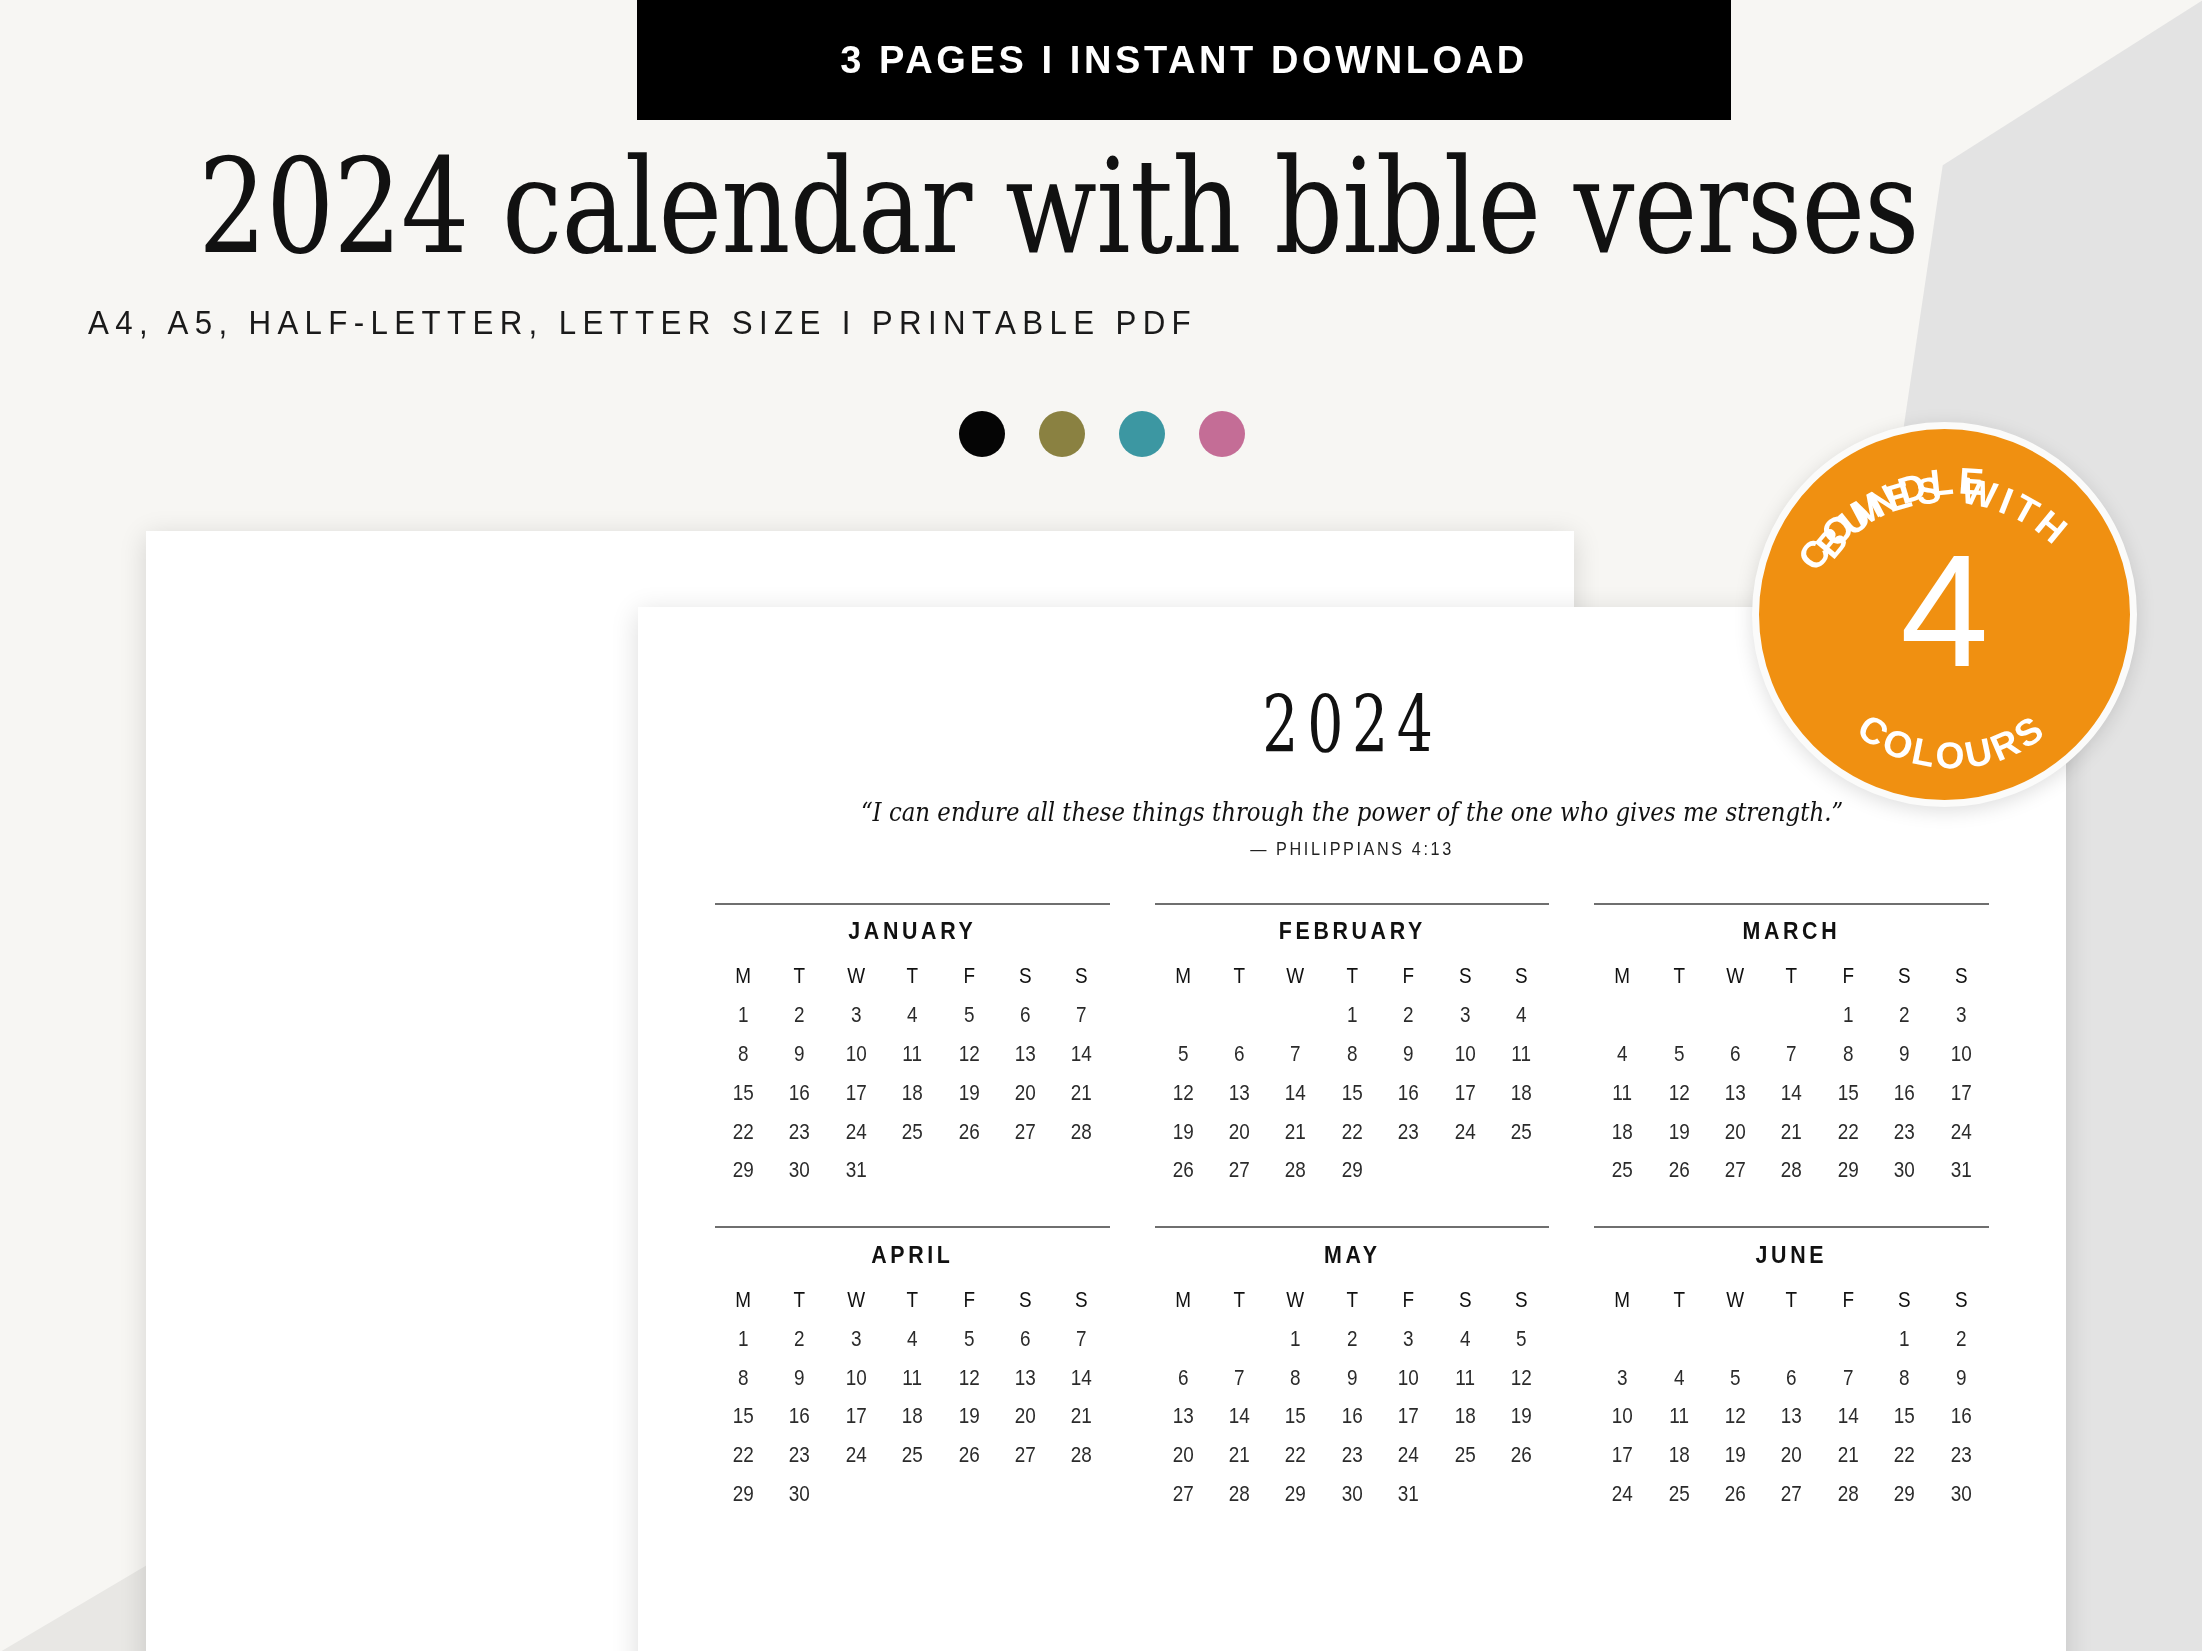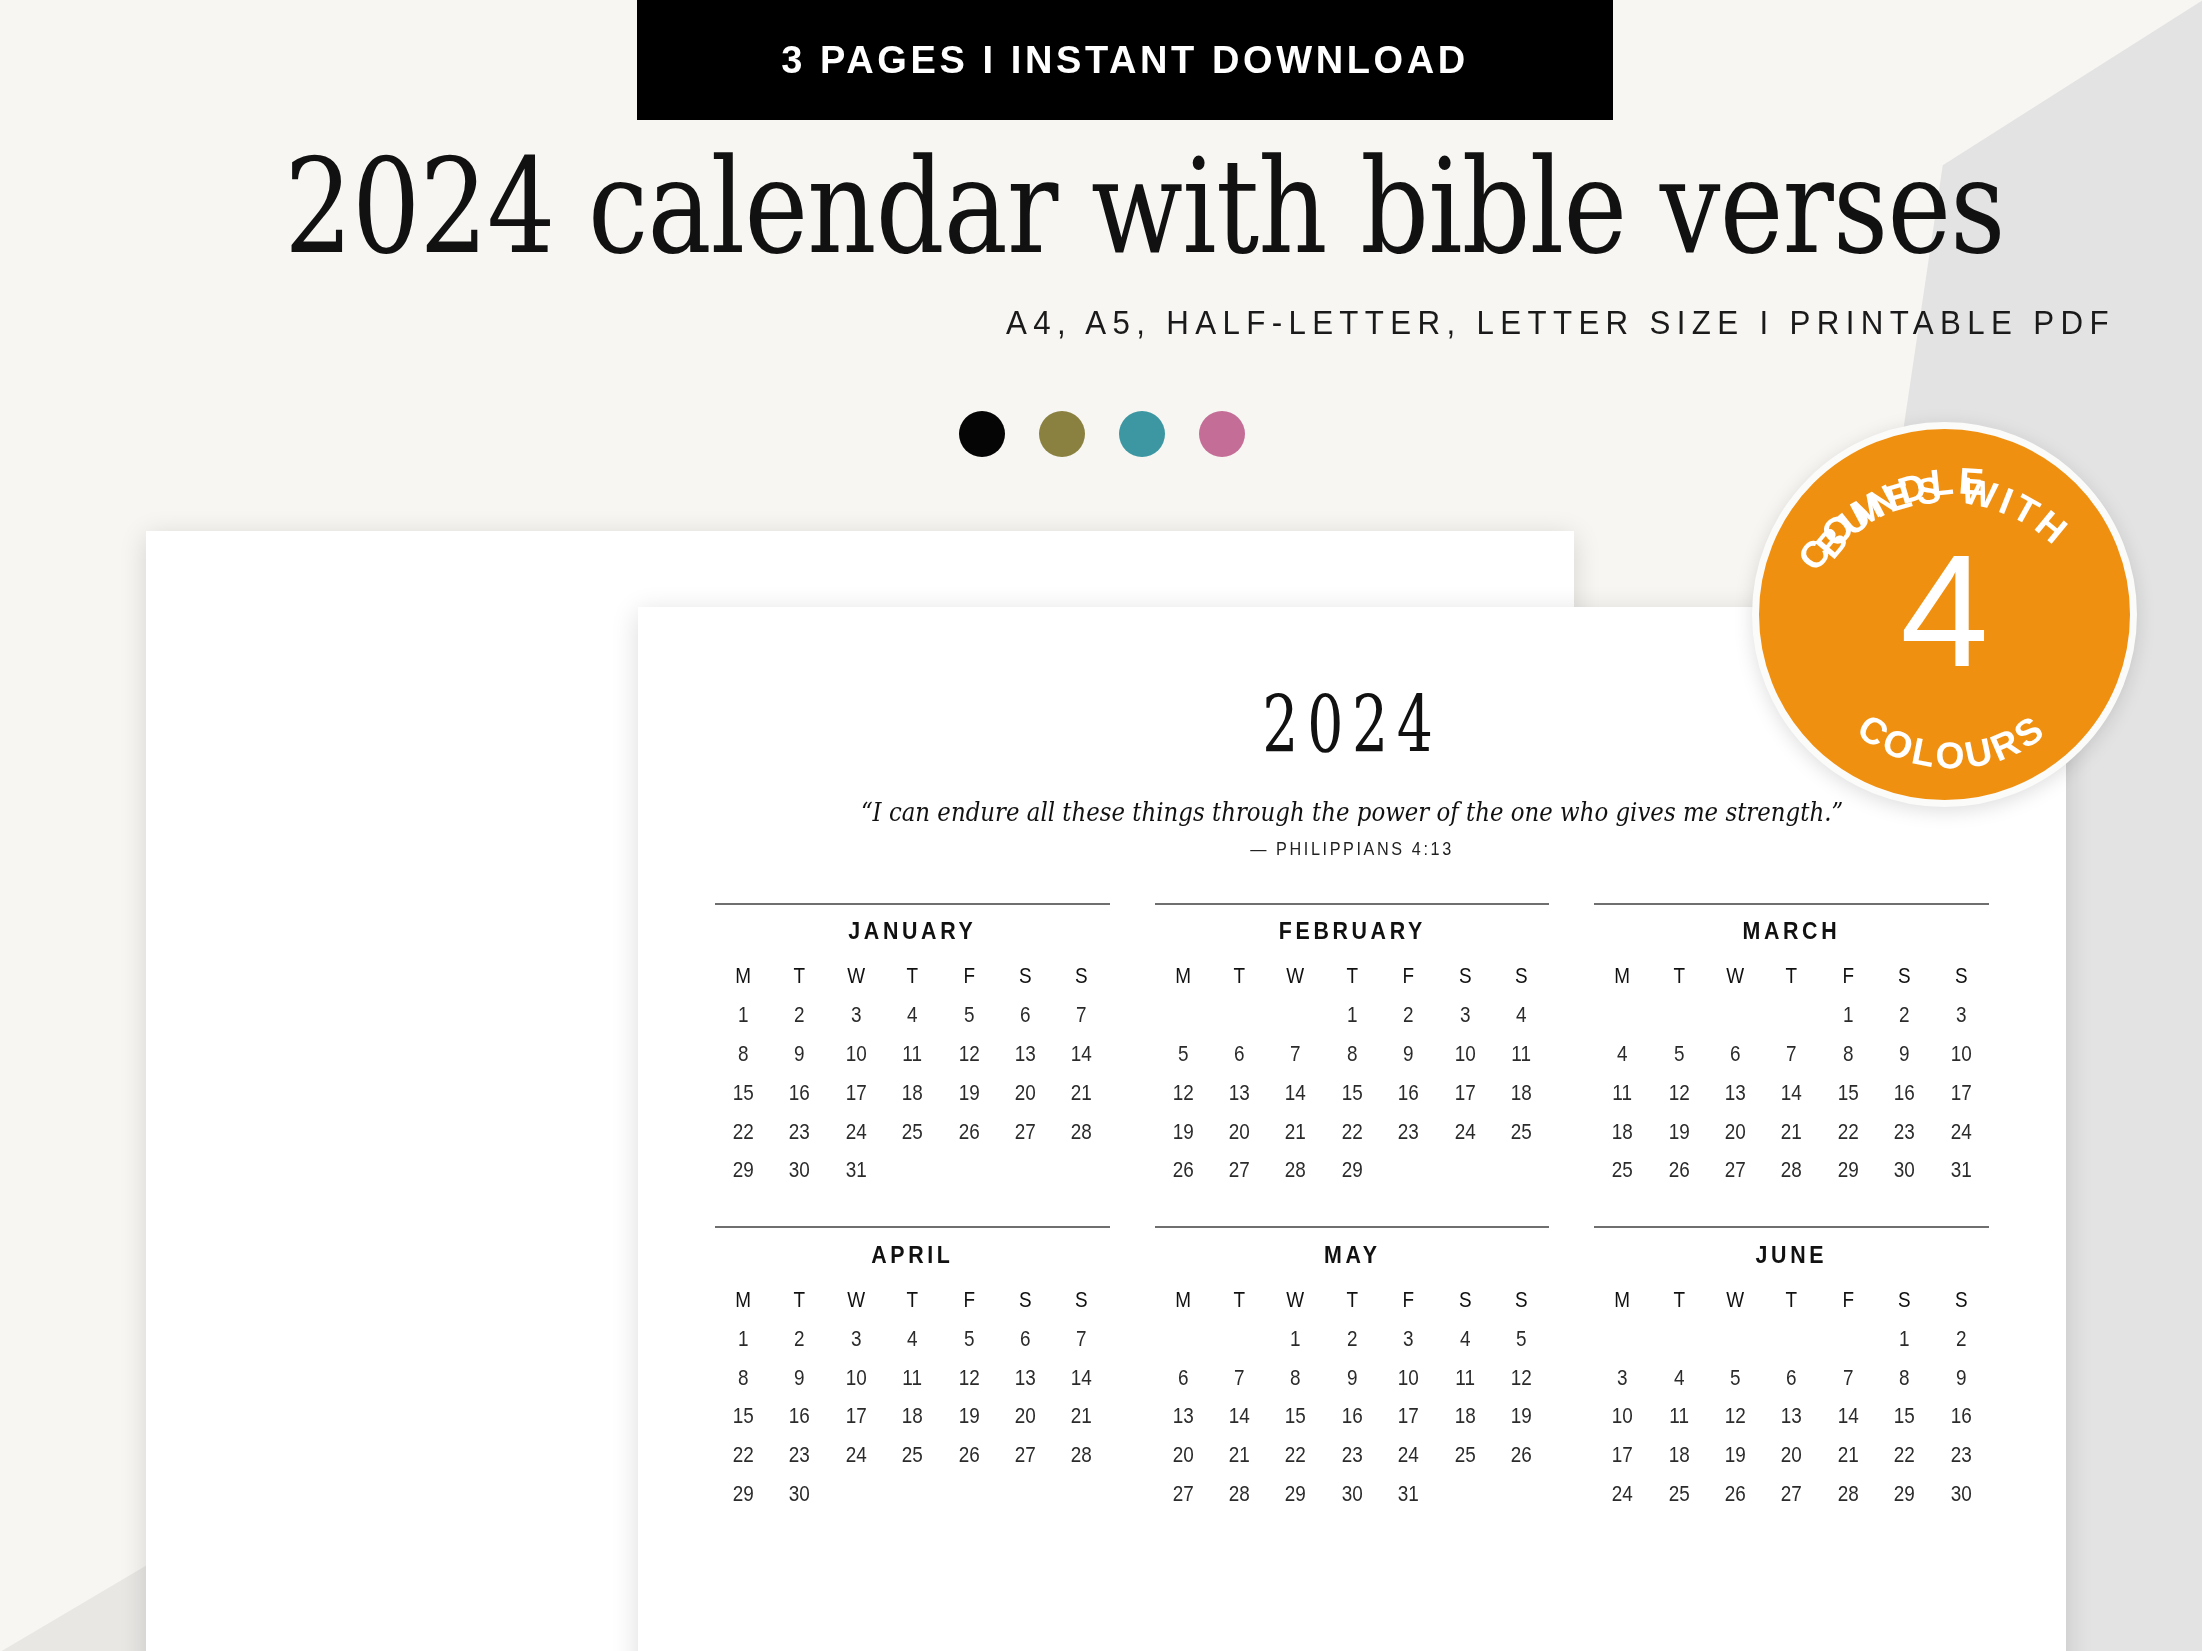--- a/index.html
+++ b/index.html
@@ -20,33 +20,33 @@
   }
   #bg-wedge-bottomleft {
     position:absolute; left:0; bottom:0; width:293px; height:361px;
     background:#e8e7e4;
     clip-path: polygon(0 100%, 100% 100%, 100% 52%);
     z-index:0;
   }
 
   
   #banner {
-    position:absolute; left:637px; top:0; width:976px; height:120px;
+    position:absolute; left:637px; top:0; width:1094px; height:120px;
     background:#000; color:#fff;
     display:flex; align-items:center; justify-content:center;
     z-index:6;
   }
   #banner .txt {
     font-size:38px; font-weight:700; letter-spacing:3.6px;
     font-family:"Liberation Sans", sans-serif;
     white-space:nowrap;
   }
 
   
-  #title-block { position:absolute; left:0; top:138px; width:2203px; text-align:right; z-index:6; }
+  #title-block { position:absolute; left:0; top:138px; width:2203px; text-align:left; z-index:6; }
   #main-title {
     font-family:"DejaVu Serif", serif;
     font-size:131px; font-weight:400; color:#111;
     line-height:1.05;
     transform:scaleX(0.82); transform-origin:center;
     letter-spacing:-0.9px;
   }
   #subtitle {
     margin-top:27.5px;
     font-size:34px; font-weight:400; color:#1a1a1a;

